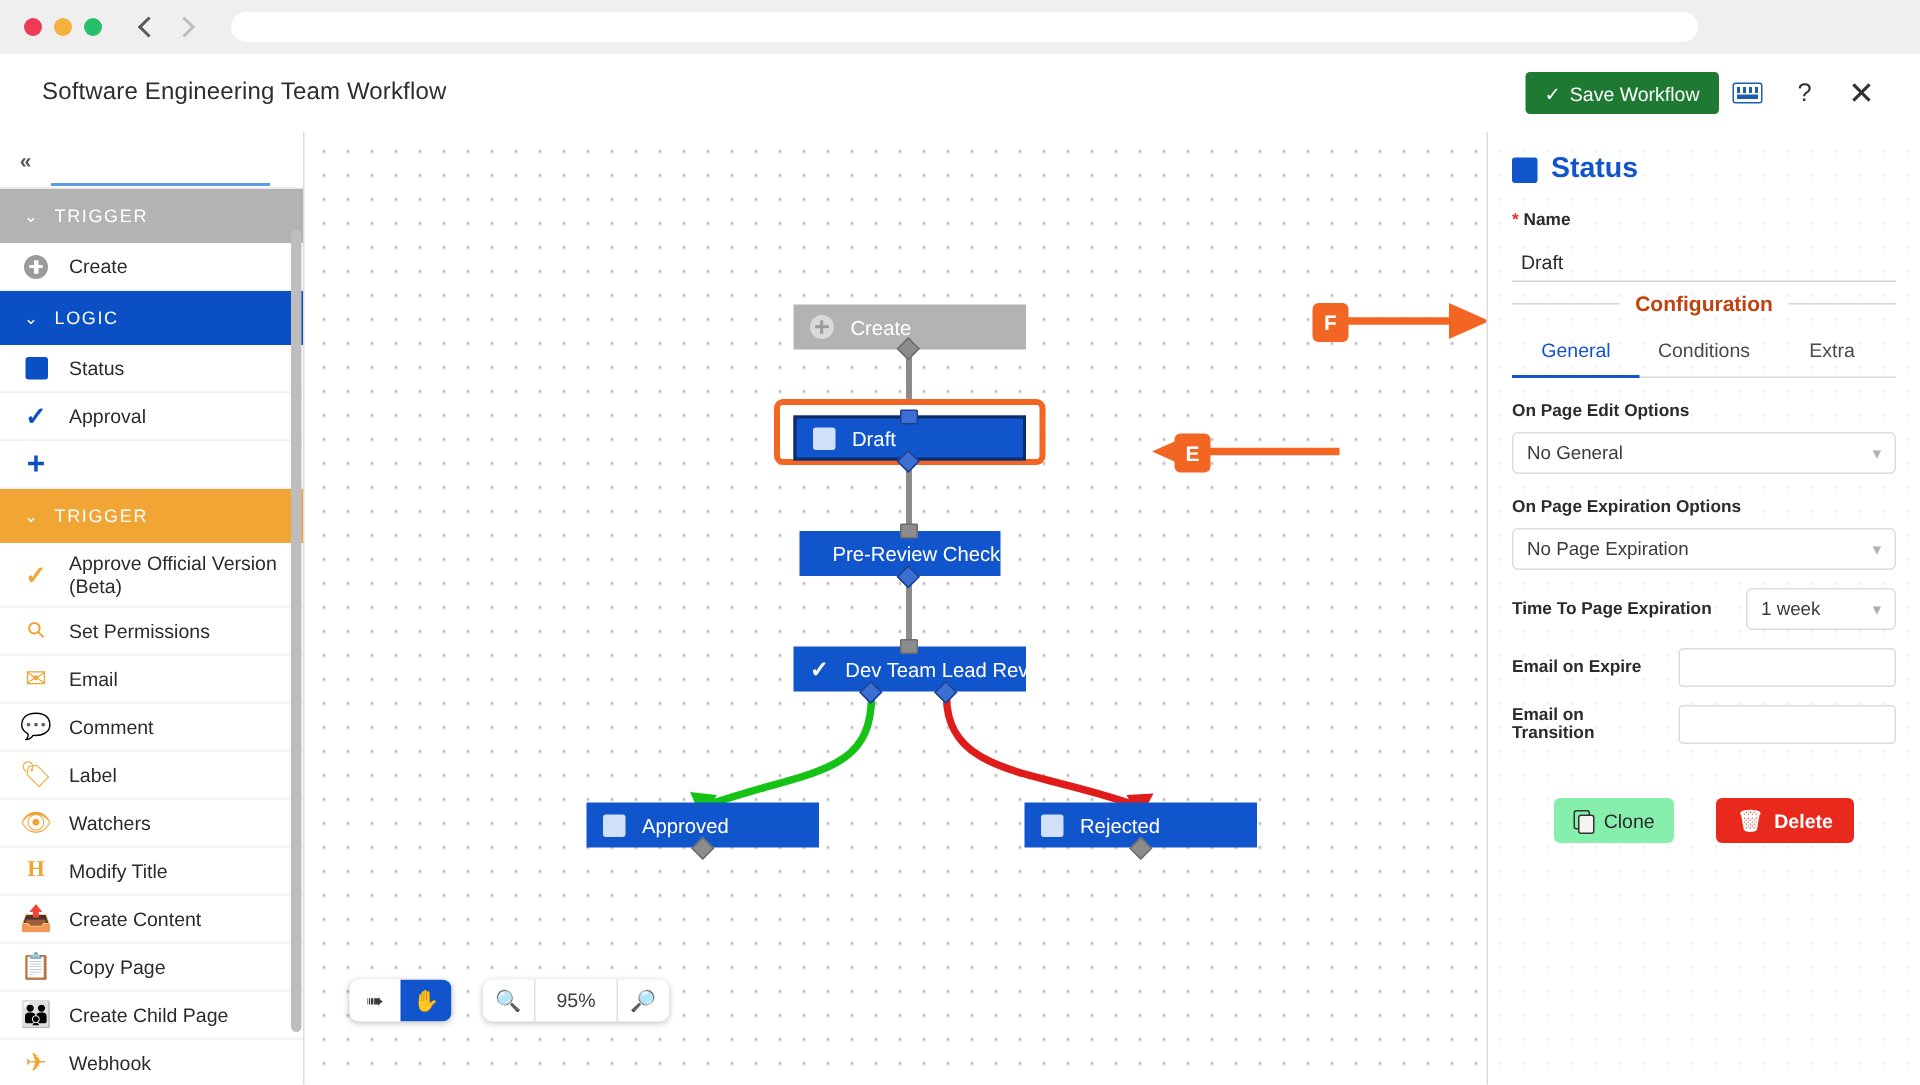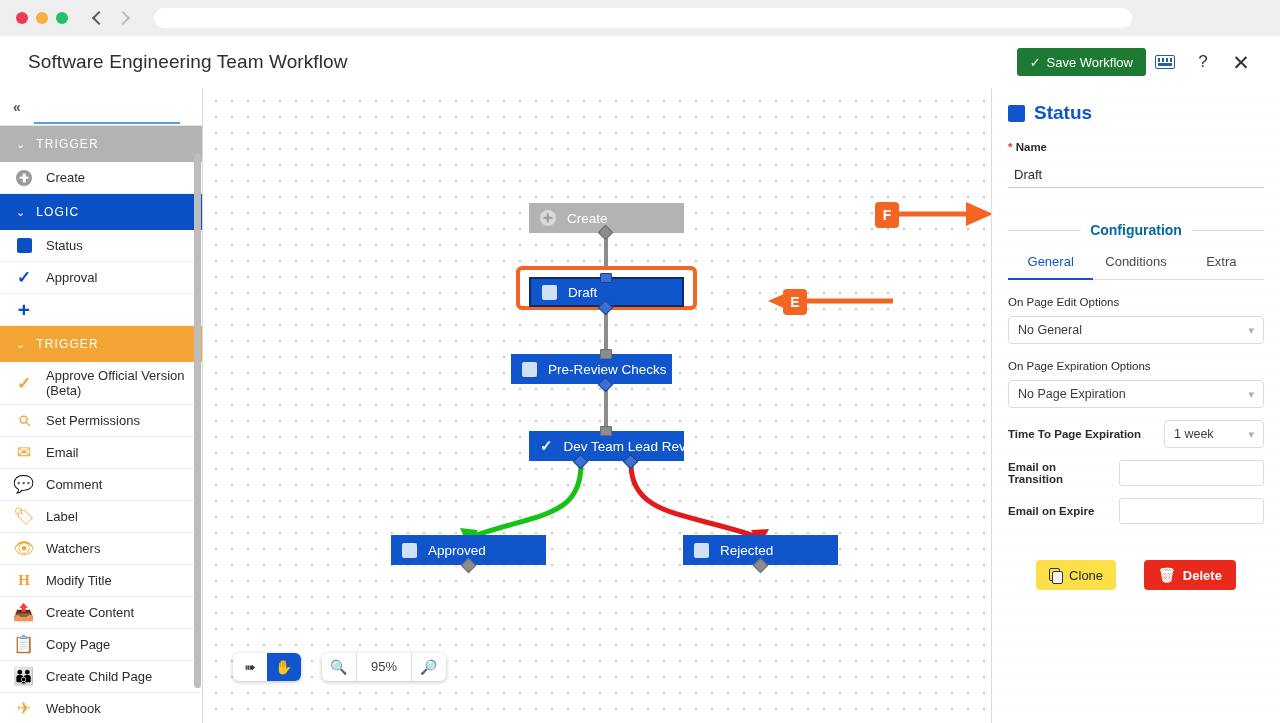--- a/index.html
+++ b/index.html
@@ -30,21 +30,21 @@
     background: #ffffff; border-radius: 10px;
   }
 
   
   .app-header {
     position: absolute; left: 0; top: 36px; width: 1280px; height: 52px;
     background: #ffffff;
     display: flex; align-items: center;
   }
   .app-title {
-    margin-left: 28px; font-size: 19px; color: #2e2e2e; font-weight: 400;
+    margin-left: 28px; font-size: 16px; color: #2e2e2e; font-weight: 400;
     letter-spacing: 0.1px;
   }
   .header-actions {
     position: absolute; right: 20px; top: 0; height: 52px;
     display: flex; align-items: center; gap: 0;
   }
   .save-btn {
     background: #1e7a32; color: #ffffff; border: none;
     height: 28px; padding: 0 13px; border-radius: 3px;
     font-size: 13px; font-family: "Liberation Sans", sans-serif;
@@ -211,35 +211,35 @@
   .rp-desc { margin-top: 10px; font-size: 12.5px; color: #3b3b3b; line-height: 17px; }
   .rp-label { margin-top: 17px; font-size: 11.5px; color: #2b2b2b; font-weight: 700; }
   .rp-label .req { color: #e03131; }
   .rp-name-input {
     margin-top: 9px; width: 100%; height: 26px; border: none;
     border-bottom: 1px solid #cfcfcf; outline: none; font-size: 13px;
     background: transparent; padding-left: 6px;
     font-family: "Liberation Sans", sans-serif; color: #2b2b2b;
   }
   .rp-divider-title {
-    margin-top: 34px; display: flex; align-items: center; gap: 10px;
-    font-size: 14px; color: #0369a1; font-weight: 700;
+    margin-top: 6px; display: flex; align-items: center; gap: 10px;
+    font-size: 14px; color: #c2410c; font-weight: 700;
   }
   .rp-divider-title::before, .rp-divider-title::after {
     content: ""; flex: 1; height: 1px; background: #d8d8d8;
   }
   .tabs {
     margin-top: 16px; display: flex; border-bottom: 1px solid #dcdcdc;
   }
   .tab {
     flex: 1; text-align: center; font-size: 13px; color: #4a4a4a;
     padding-bottom: 9px; cursor: pointer;
   }
   .tab.active { color: #1155cc; border-bottom: 2px solid #1155cc; margin-bottom: -1px; }
-  .f-label { margin-top: 16px; font-size: 11.5px; color: #2b2b2b; font-weight: 400; }
+  .f-label { margin-top: 16px; font-size: 11.5px; color: #2b2b2b; font-weight: 700; }
   .select-box {
     margin-top: 8px; width: 100%; height: 28px;
     border: 1px solid #dcdcdc; border-radius: 4px; background: #ffffff;
     display: flex; align-items: center; padding: 0 9px;
     font-size: 12.5px; color: #3b3b3b; cursor: pointer;
   }
   .select-box .cv { margin-left: auto; color: #b0b0b0; font-size: 11px; }
   .row-field {
     margin-top: 12px; display: flex; align-items: center; gap: 10px;
   }
@@ -247,21 +247,21 @@
   .select-box.sm { margin-top: 0; width: 100px; }
   .txt-input {
     height: 26px; width: 145px; border: 1px solid #dcdcdc; border-radius: 3px;
     background: #ffffff; outline: none; font-size: 12.5px; padding: 0 6px;
     font-family: "Liberation Sans", sans-serif;
   }
   .rp-buttons {
     margin-top: 36px; display: flex; align-items: center; justify-content: center; gap: 28px;
   }
   .btn-clone {
-    background: #fde047; border: none; border-radius: 4px; height: 30px;
+    background: #86efac; border: none; border-radius: 4px; height: 30px;
     padding: 0 13px; display: flex; align-items: center; gap: 7px;
     font-size: 13px; color: #2b2b2b; cursor: pointer;
     font-family: "Liberation Sans", sans-serif;
   }
   .btn-delete {
     background: #e8291c; border: none; border-radius: 4px; height: 30px;
     padding: 0 14px; display: flex; align-items: center; gap: 7px;
     font-size: 13px; color: #ffffff; cursor: pointer; font-weight: 700;
     font-family: "Liberation Sans", sans-serif;
   }
@@ -343,21 +343,21 @@
     <div class="port" style="left:397px; top:139px;"></div>
 
     <div class="node-sel-ring" style="left:313px; top:178px; width:181px; height:44px;"></div>
     <div class="node selected" style="left:326px; top:189px; width:155px;">
       <span class="nic-sq"></span>
       <span>Draft</span>
     </div>
     <div class="port sq blue" style="left:397px; top:185px; width:12px; height:10px;"></div>
     <div class="port blue" style="left:397px; top:214px;"></div>
 
-    <div class="node" style="left:308px; top:266px; width:161px;">
+    <div class="node" style="left:330px; top:266px; width:134px;">
       <span class="nic-sq"></span>
       <span>Pre-Review Checks</span>
     </div>
     <div class="port sq" style="left:397px; top:261px; width:12px; height:10px;"></div>
     <div class="port blue" style="left:397px; top:291px;"></div>
 
     <div class="node" style="left:326px; top:343px; width:155px;">
       <span class="nic-chk">✓</span>
       <span>Dev Team Lead Revi...</span>
     </div>
@@ -542,26 +542,26 @@
 
     <div class="row-field">
       <span class="rl">Time To Page Expiration</span>
       <div class="select-box sm">
         <span>1 week</span>
         <span class="cv">▾</span>
       </div>
     </div>
 
     <div class="row-field">
+      <span class="rl">Email on Expire</span>
+      <input class="txt-input" type="text" value="" style="">
+    </div>
+
+    <div class="row-field">
       <span class="rl">Email on Transition</span>
-      <input class="txt-input" type="text" value="" style="">
-    </div>
-
-    <div class="row-field">
-      <span class="rl">Email on Expire</span>
       <input class="txt-input" type="text" value="" style="">
     </div>
 
     <div class="rp-buttons">
       <button class="btn-clone">
         <span class="copy-glyph"></span>
         <span>Clone</span>
       </button>
       <button class="btn-delete">
         <span class="trash-glyph">🗑</span>

